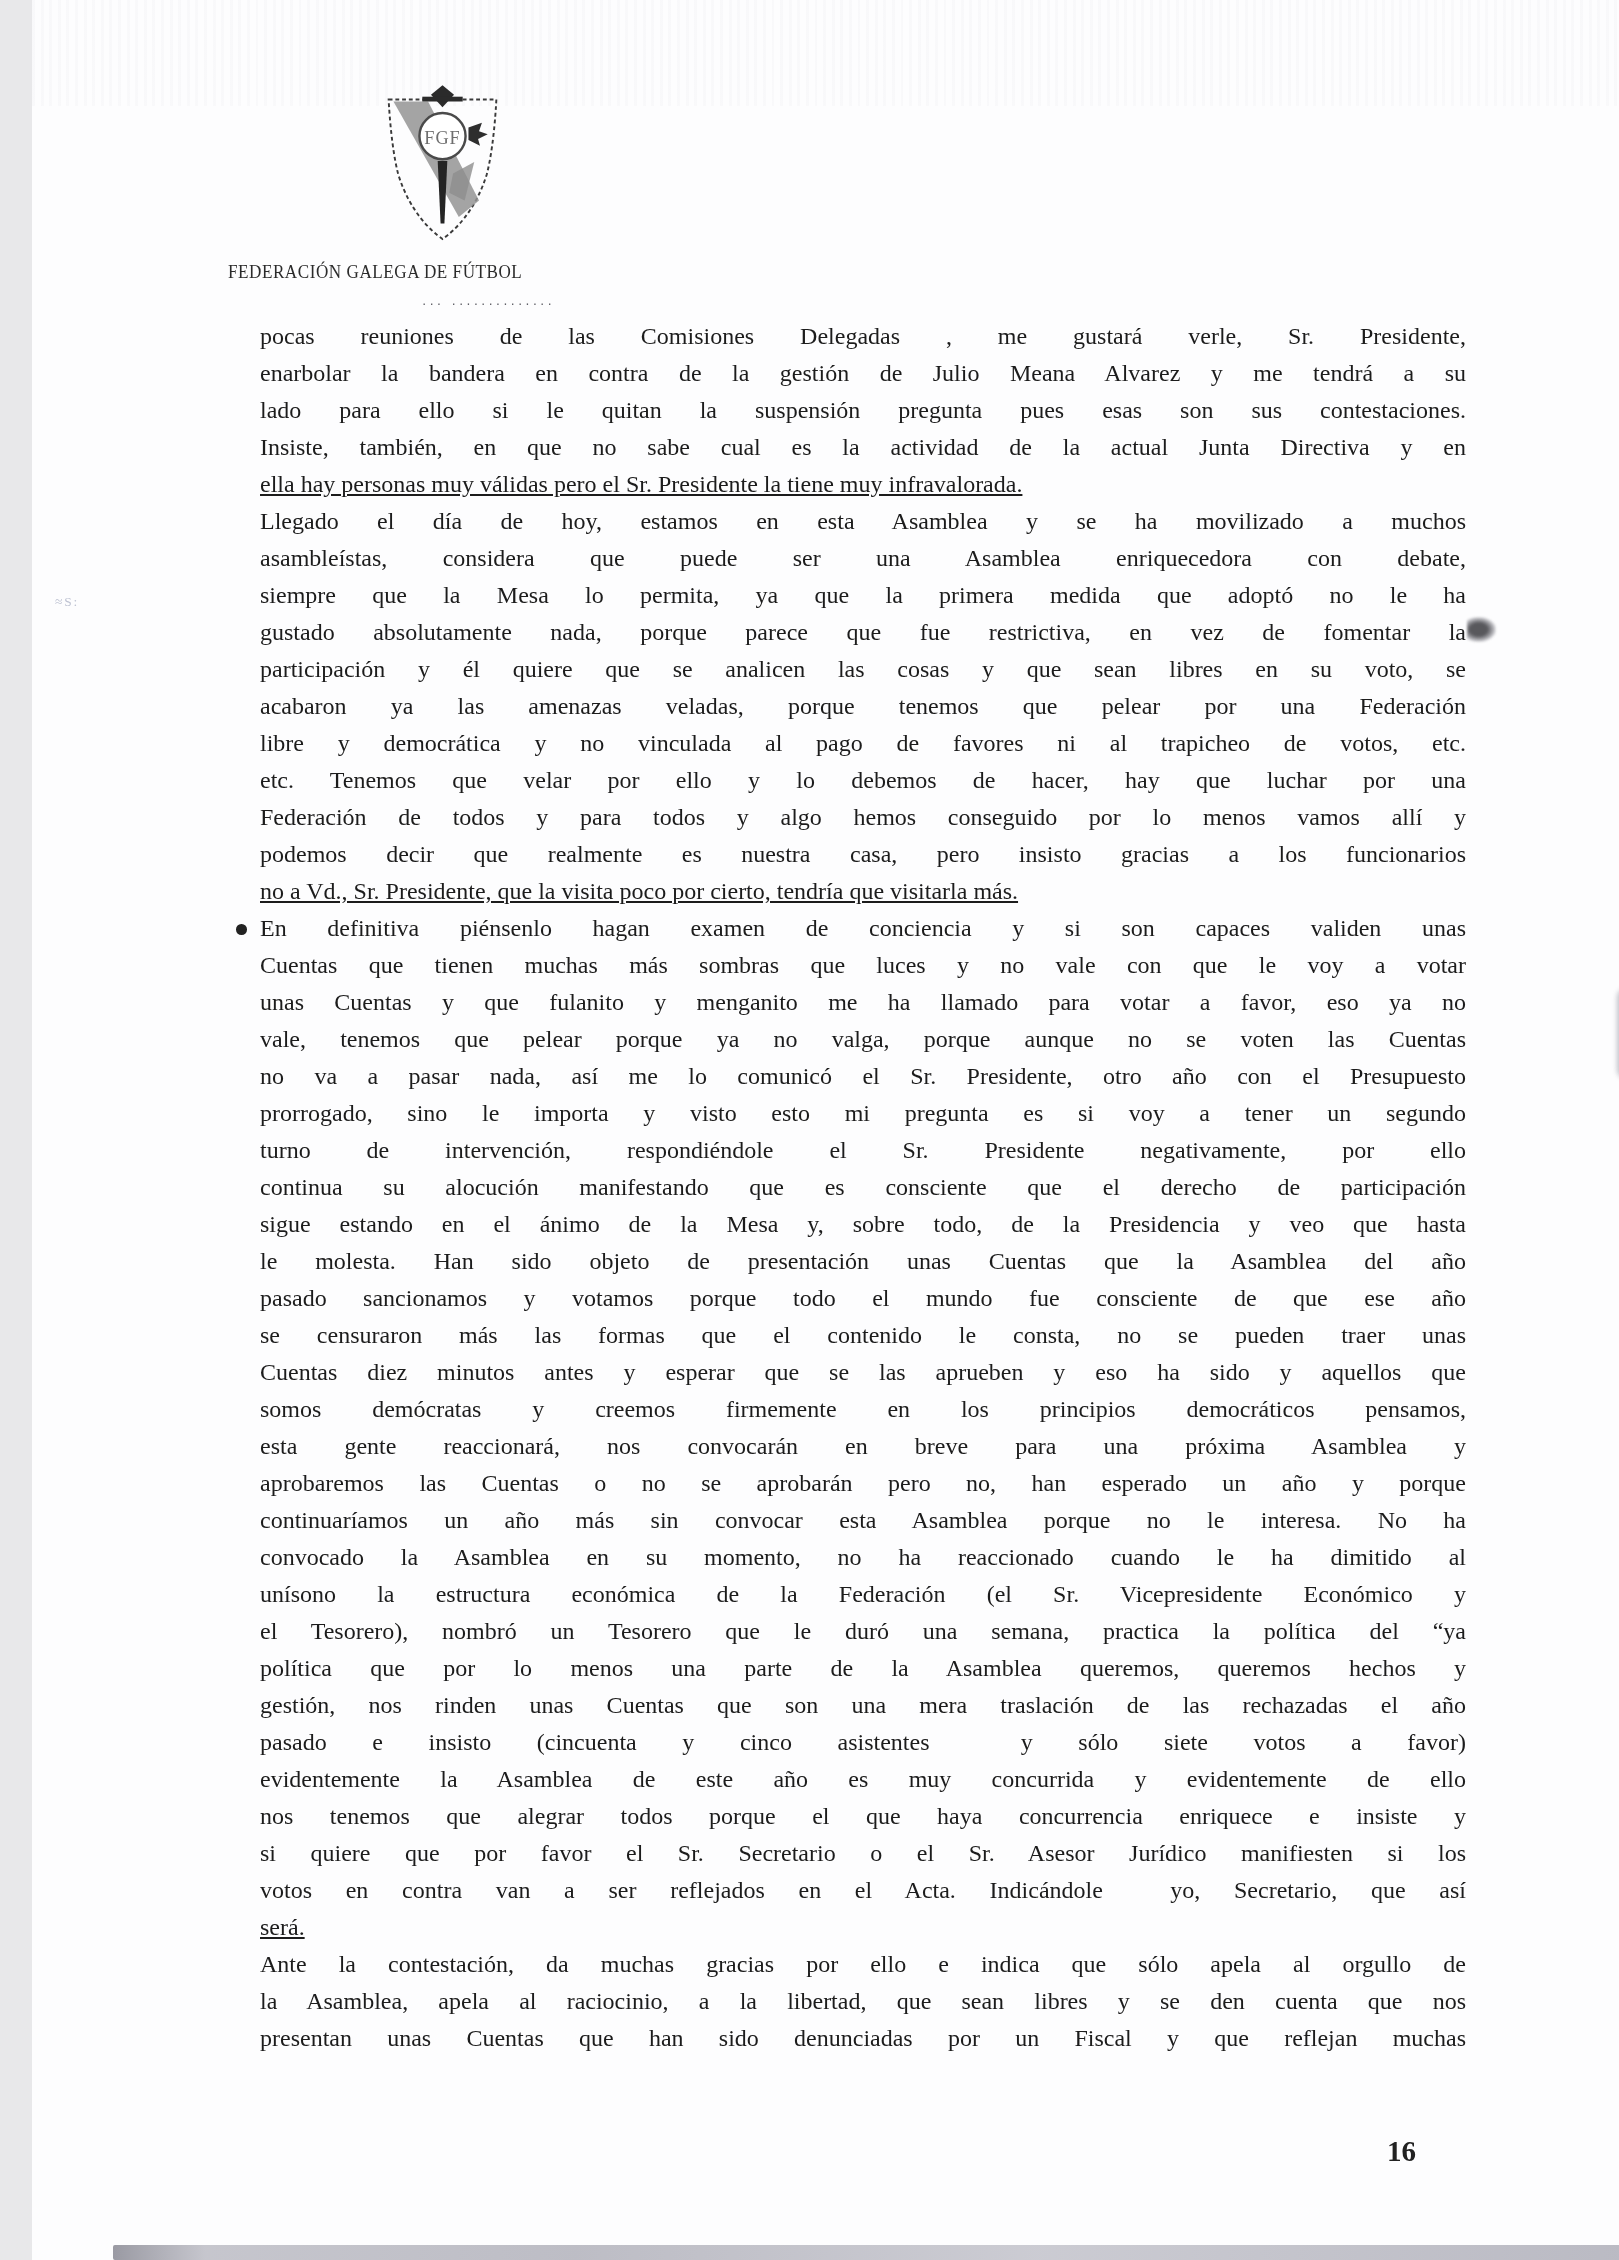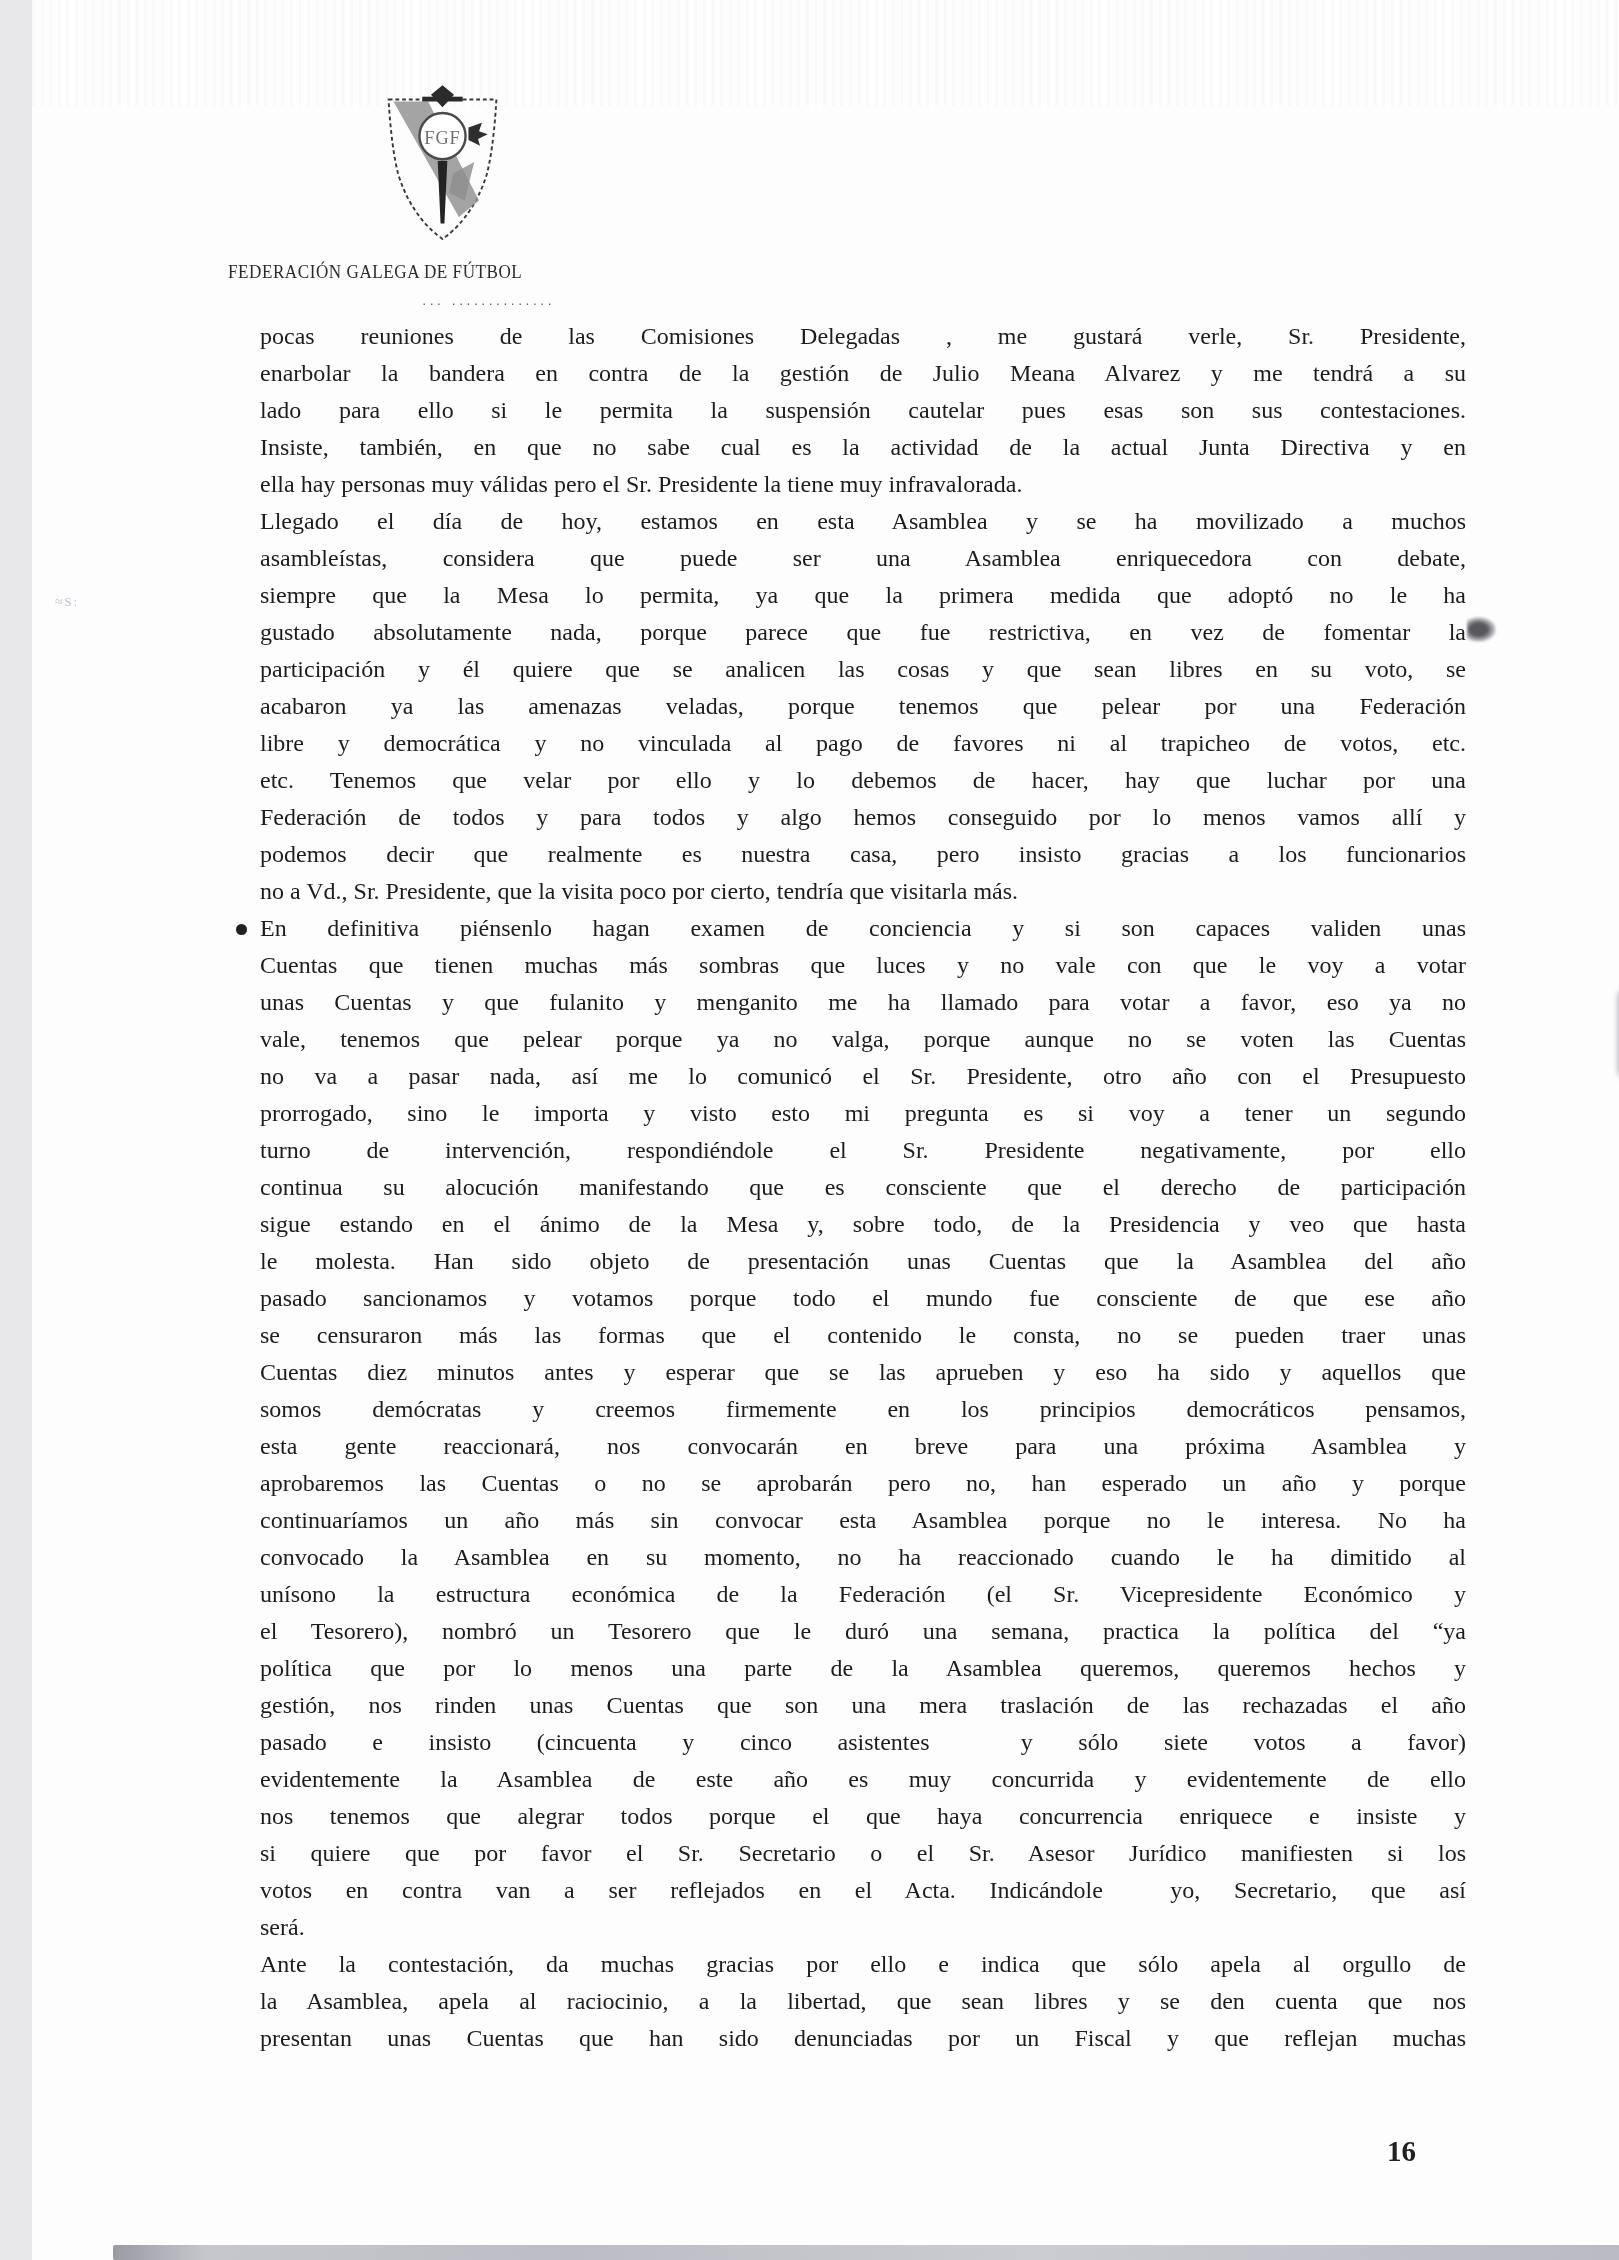--- a/index.html
+++ b/index.html
@@ -40,21 +40,21 @@
     position:absolute;left:228px;top:318px;width:1206px;
     font-size:24px;line-height:37px;
     color:#1c1c1c;
   }
   .paragraph{position:relative;margin:0;}
   .line{
     text-align:justify;text-align-last:justify;
     white-space:normal;
     text-rendering:optimizeLegibility;
   }
-  .line-end{text-align-last:left;}
+  .line-end{text-align-last:left;text-decoration:underline;}
   .bullet{
     position:absolute;left:-24px;top:14.4px;
     width:10.6px;height:10.6px;border-radius:50%;
     background:#222;
   }
   .ink-smudge{
     position:absolute;left:1435px;top:617px;width:29px;height:25px;
     background:radial-gradient(ellipse at 40% 50%, #3c3c40 0 35%, rgba(90,90,100,.55) 60%, rgba(120,120,130,0) 75%);
     filter:blur(1px);
     opacity:.85;
@@ -103,21 +103,21 @@
   <div class="org-name">FEDERACIÓN GALEGA DE FÚTBOL</div>
 
   <div class="dotted-mark">··· ··············</div>
 
   <div class="margin-mark">≈S:</div>
 
   <div class="doc-body">
       <div class="paragraph">
         <div class="line">pocas reuniones de las Comisiones Delegadas , me gustará verle, Sr. Presidente,</div>
         <div class="line">enarbolar la bandera en contra de la gestión de Julio Meana Alvarez y me tendrá a su</div>
-        <div class="line">lado para ello si le permita la suspensión cautelar pues esas son sus contestaciones.</div>
+        <div class="line">lado para ello si le quitan la suspensión pregunta pues esas son sus contestaciones.</div>
         <div class="line">Insiste, también, en que no sabe cual es la actividad de la actual Junta Directiva y en</div>
         <div class="line line-end">ella hay personas muy válidas pero el Sr. Presidente la tiene muy infravalorada.</div>
       </div>
       <div class="paragraph">
         <div class="line">Llegado el día de hoy, estamos en esta Asamblea y se ha movilizado a muchos</div>
         <div class="line">asambleístas, considera que puede ser una Asamblea enriquecedora con debate,</div>
         <div class="line">siempre que la Mesa lo permita, ya que la primera medida que adoptó no le ha</div>
         <div class="line">gustado absolutamente nada, porque parece que fue restrictiva, en vez de fomentar la</div>
         <div class="line">participación y él quiere que se analicen las cosas y que sean libres en su voto, se</div>
         <div class="line">acabaron ya las amenazas veladas, porque tenemos que pelear por una Federación</div>

